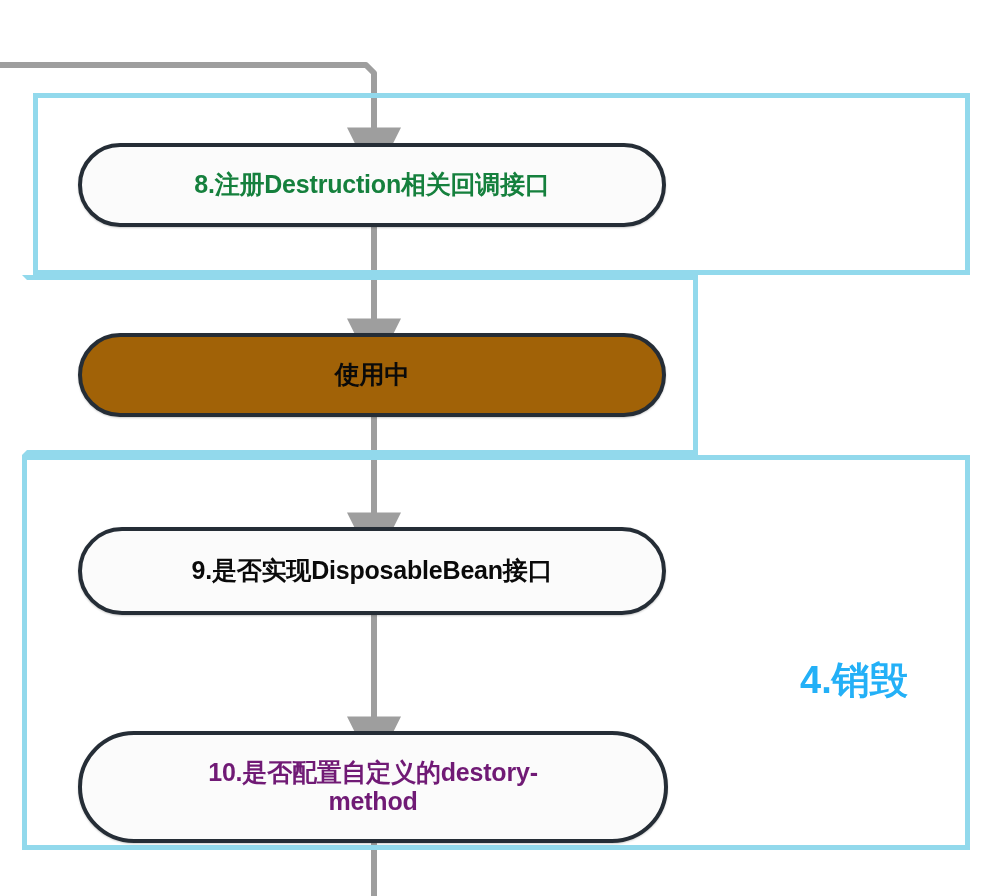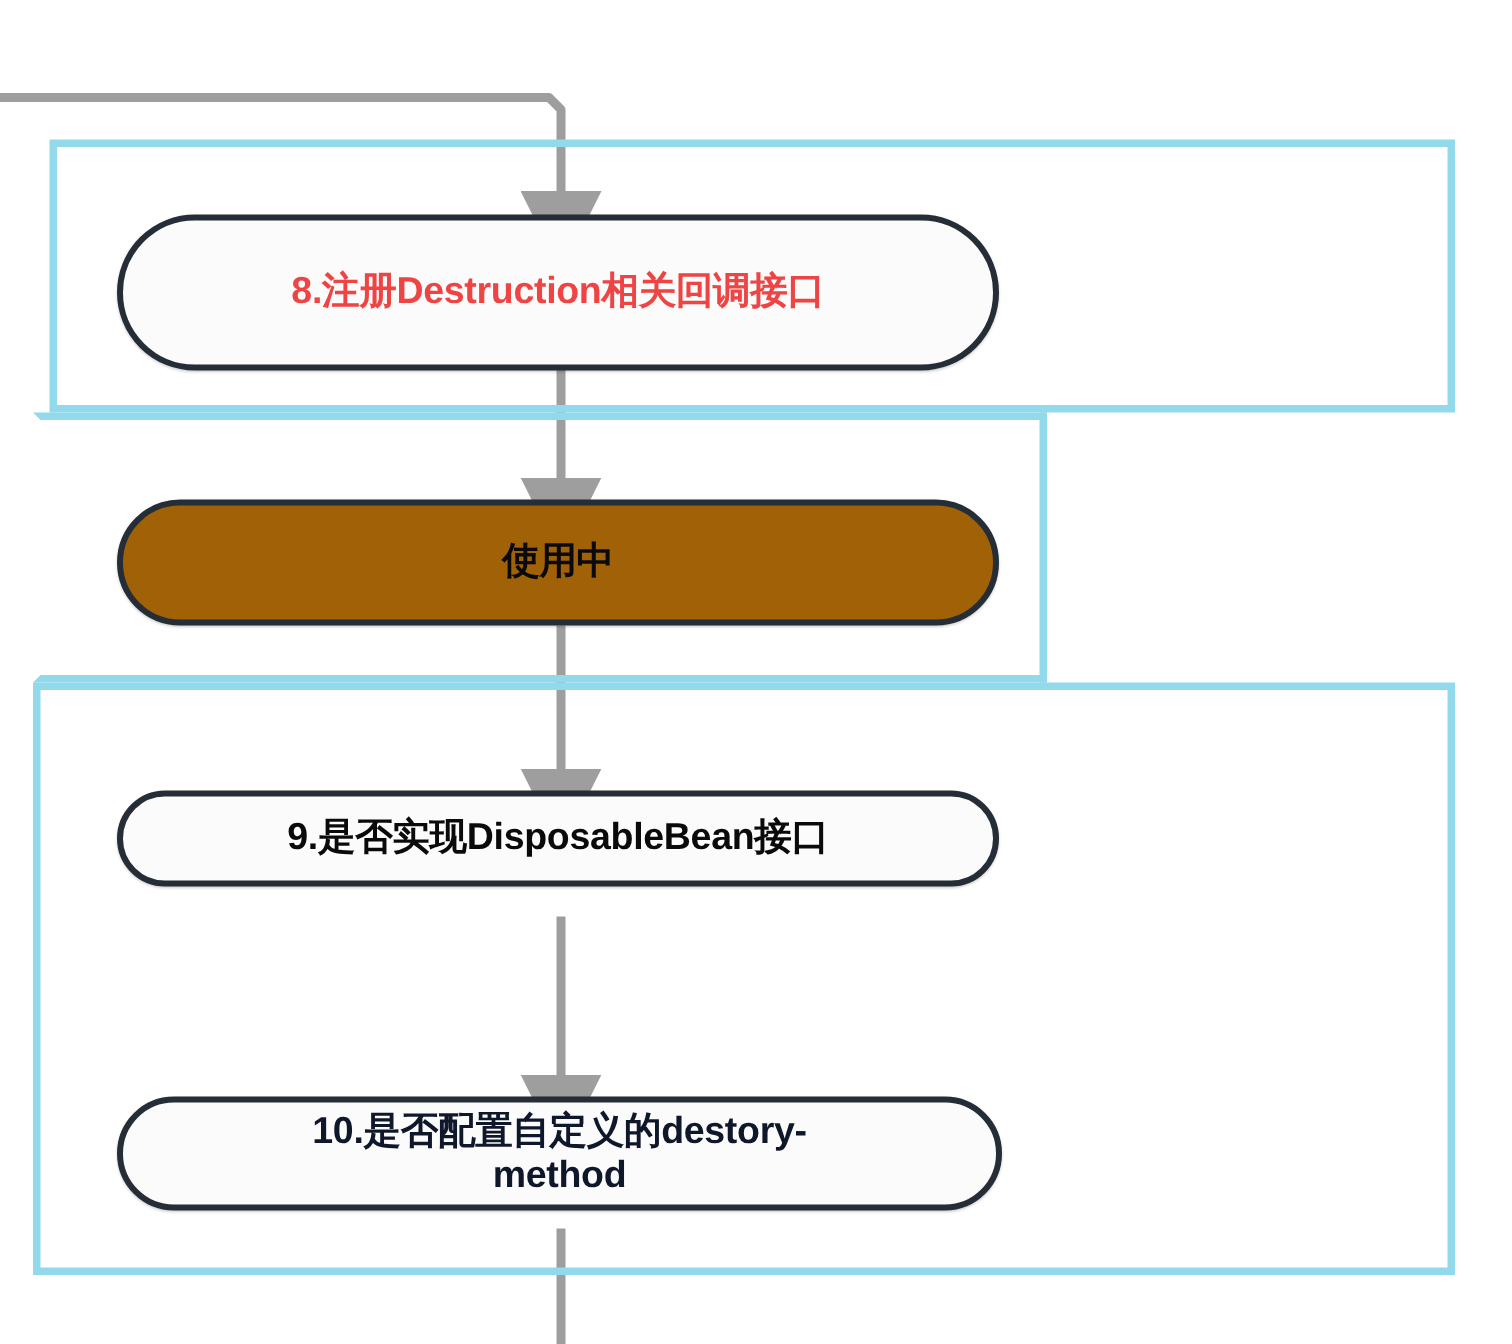--- a/index.html
+++ b/index.html
@@ -88,31 +88,32 @@
 
     <path d="M 374 611 L 374 723" fill="none" stroke="#9e9e9e" stroke-width="6" marker-end="url(#arrowhead)"></path>
 
     <path d="M 374 819 L 374 900" fill="none" stroke="#9e9e9e" stroke-width="6"></path>
   </svg>
 
   <div class="group-box" id="group-top" style="left: 33px; top: 93px; width: 937px; height: 182px; border-color: rgb(146, 217, 236);"></div>
   <div class="group-box no-left" id="group-middle" style="left: 22px; top: 275px; width: 676px; height: 180px; border-right-color: rgb(146, 217, 236); border-top-color: rgb(146, 217, 236); border-bottom-color: rgb(146, 217, 236);"></div>
   <div class="group-box" id="group-bottom" style="left: 22px; top: 455px; width: 948px; height: 395px; border-color: rgb(146, 217, 236);"></div>
 
-  <div class="node" id="node-8" style="left: 78px; top: 143px; width: 588px; height: 104px; border-color: rgb(37, 45, 54); background: rgb(251, 251, 251); color: #ef4444;">
+  <div class="node" id="node-8" style="left: 78px; top: 143px; width: 588px; height: 84px; border-color: rgb(37, 45, 54); background: rgb(251, 251, 251); color: #15803d;">
     <span class="label">8.注册Destruction相关回调接口</span>
   </div>
 
   <div class="node" id="node-in-use" style="left: 78px; top: 333px; width: 588px; height: 84px; border-color: rgb(37, 45, 54); background: #a16207; color: rgb(10, 10, 10);">
     <span class="label">使用中</span>
   </div>
 
-  <div class="node" id="node-9" style="left: 78px; top: 527px; width: 588px; height: 64px; border-color: rgb(37, 45, 54); background: rgb(251, 251, 251); color: rgb(10, 10, 10);">
+  <div class="node" id="node-9" style="left: 78px; top: 527px; width: 588px; height: 88px; border-color: rgb(37, 45, 54); background: rgb(251, 251, 251); color: rgb(10, 10, 10);">
     <span class="label">9.是否实现DisposableBean接口</span>
   </div>
 
-  <div class="node" id="node-10" style="left: 78px; top: 731px; width: 590px; height: 76px; border-color: rgb(37, 45, 54); background: rgb(251, 251, 251); color: #0f172a;">
+  <div class="node" id="node-10" style="left: 78px; top: 731px; width: 590px; height: 112px; border-color: rgb(37, 45, 54); background: rgb(251, 251, 251); color: #701a75;">
     <span class="label">10.是否配置自定义的destory-
 method</span>
   </div>
 
+  <div class="phase-label" id="phase-label" style="left: 800px; top: 655px; color: rgb(35, 176, 247);">4.销毁</div>
 
 </div>
 
 </body></html>

